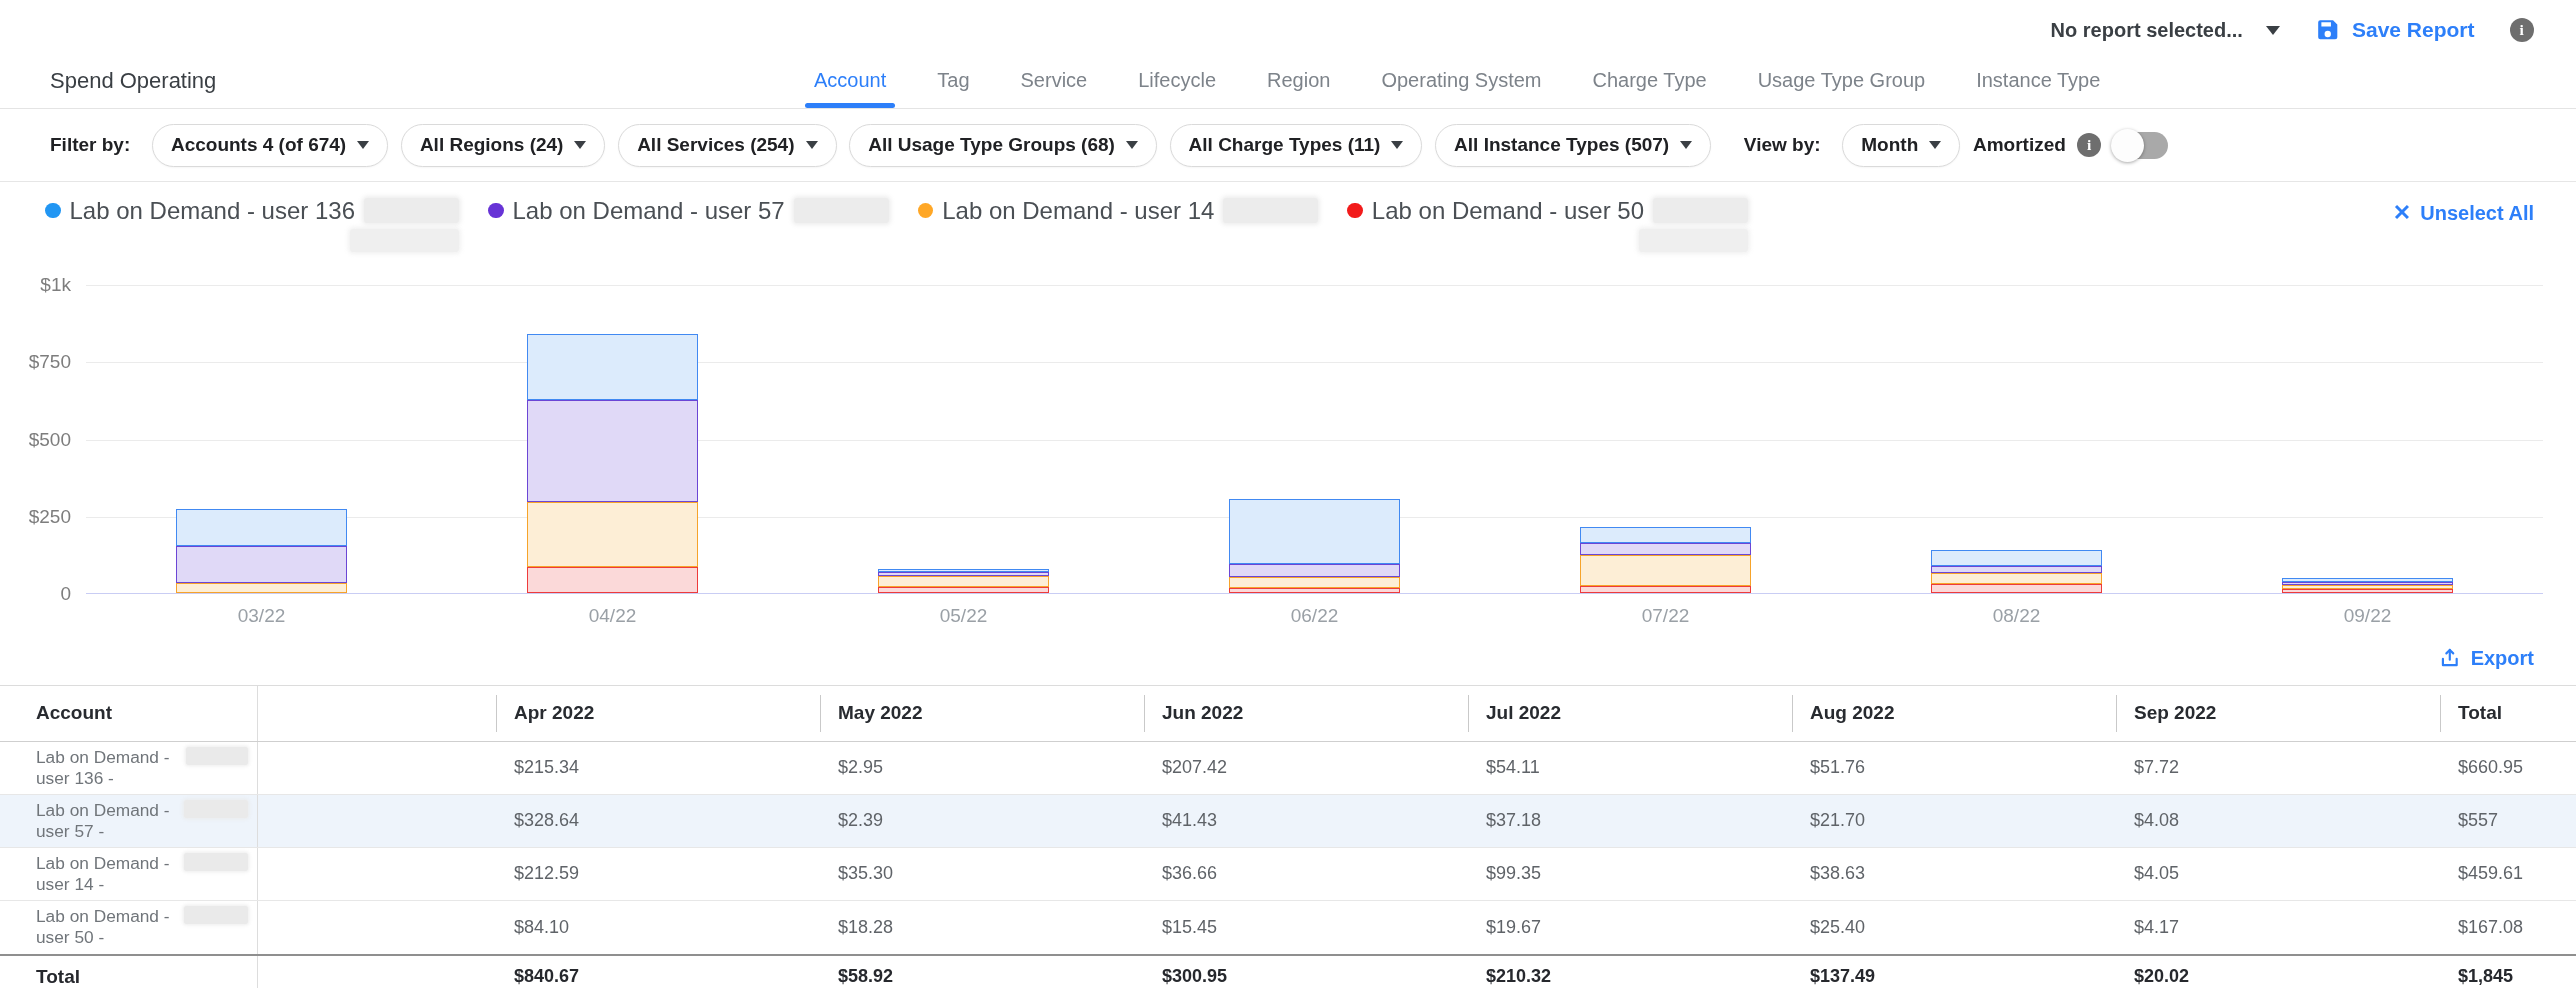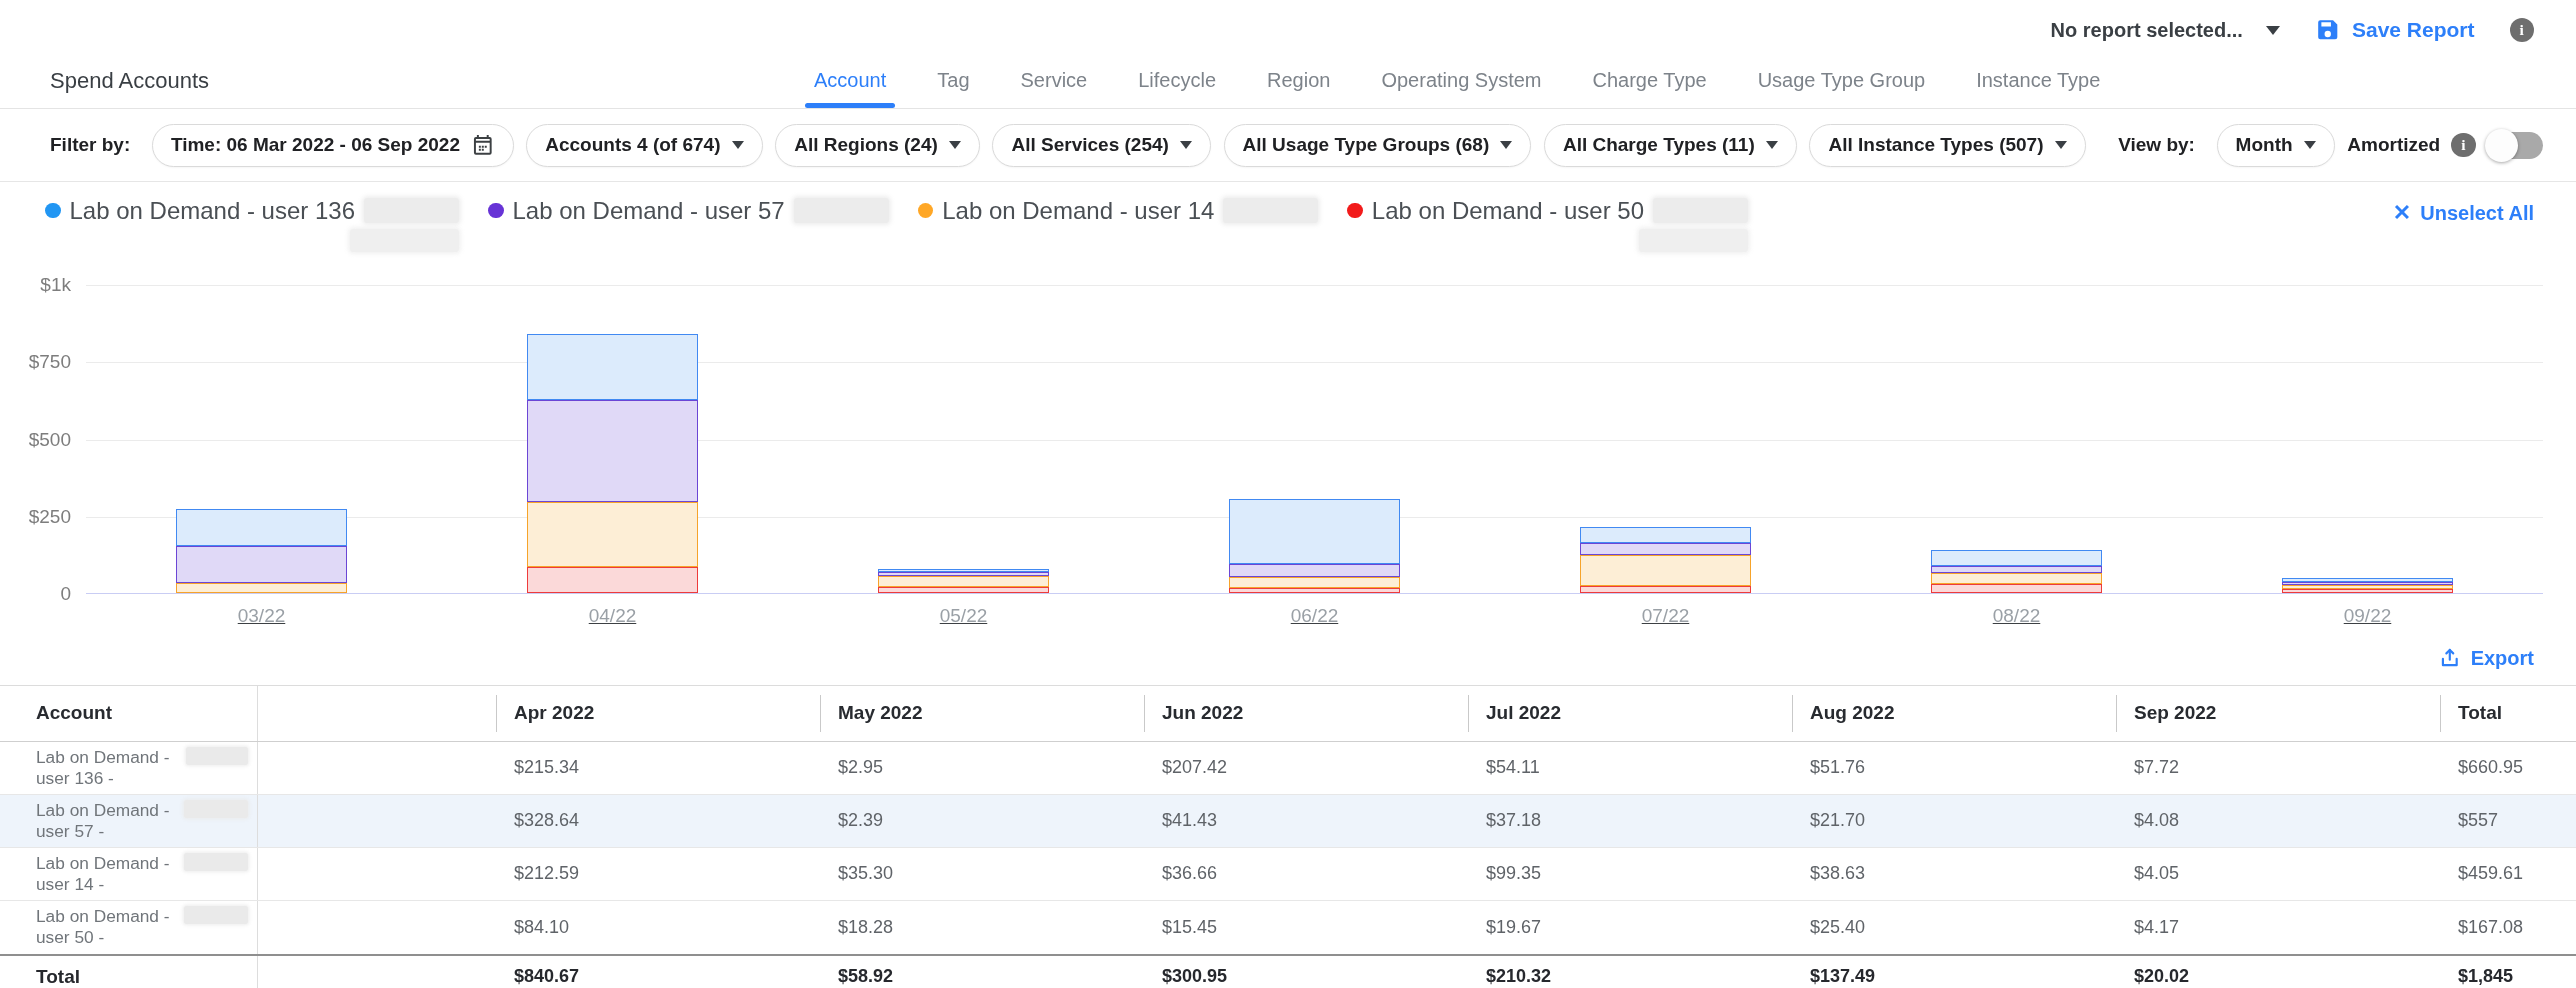--- a/index.html
+++ b/index.html
@@ -47,21 +47,21 @@
 
   
   .chart { padding:27px 33px 0 0; }
   .plot { margin-left:86px; height:309px; position:relative; border-bottom:1.8px solid #c9cdf4; }
   .gridline { position:absolute; left:0; right:0; height:0.9px; background:#ebebeb; }
   .ylabel { position:absolute; left:-86px; width:71px; text-align:right; font-size:19px; color:#7d7d7d; transform:translateY(-50%); }
   .bars { position:absolute; left:0; right:0; top:0; bottom:0; display:flex; }
   .bar-col { flex:1; display:flex; align-items:flex-end; justify-content:center; }
   .bar { width:49%; display:flex; flex-direction:column; justify-content:flex-end; }
   .seg { border:1.8px solid; width:100%; }
-  .xlabels { margin-left:86px; display:flex; height:38px;text-decoration:underline; }
+  .xlabels { margin-left:86px; display:flex; height:38px; }
   .xlabels div { flex:1; text-align:center; padding-top:11px; font-size:19px; color:#9aa0a6; }
 
   
   .export-row { height:53px; display:flex; align-items:center; justify-content:flex-end; padding-right:42px; }
   .export-btn { display:flex; align-items:center; gap:9px; color:#2d7ff9; font-size:20px; font-weight:bold; cursor:pointer; }
 
   
   .tbl { border-top:0.9px solid #dcdcdc; }
   .grid-row { display:grid; grid-template-columns:258px 238px repeat(6,1fr) 136px; align-items:center; }
   .thead { height:56px; border-bottom:0.9px solid #cfcfcf; font-size:19px; font-weight:bold; color:#282b30; }
@@ -90,42 +90,36 @@
     <div class="save-report">
       <svg width="25.5" height="25.5" viewBox="0 0 24 24">
           <path fill="#2d7ff9" d="M17 3H5a2 2 0 0 0-2 2v14a2 2 0 0 0 2 2h14a2 2 0 0 0 2-2V7l-4-4zm-5 16a3 3 0 1 1 0-6 3 3 0 0 1 0 6zm3-10H6V5h9v4z"></path>
         </svg>
       <span>Save Report</span>
     </div>
     <span class="info-circle">i</span>
   </div>
 
   <div class="header">
-    <div class="page-title">Spend Accounts</div>
+    <div class="page-title">Spend Operating</div>
     <div class="tabs" id="tabs">
         <div class="tab active">Account</div>
         <div class="tab">Tag</div>
         <div class="tab">Service</div>
         <div class="tab">Lifecycle</div>
         <div class="tab">Region</div>
         <div class="tab">Operating System</div>
         <div class="tab">Charge Type</div>
         <div class="tab">Usage Type Group</div>
         <div class="tab">Instance Type</div>
       </div>
   </div>
 
   <div class="filterbar">
     <span class="fb-label">Filter by:</span>
-    <div class="pill">
-      <span>Time: 06 Mar 2022 - 06 Sep 2022</span>
-      <svg width="23.6" height="23.6" viewBox="0 0 24 24">
-          <path fill="#3c4043" d="M19 4h-1V2h-2v2H8V2H6v2H5a2 2 0 0 0-2 2v14a2 2 0 0 0 2 2h14a2 2 0 0 0 2-2V6a2 2 0 0 0-2-2zm0 16H5V10h14v10zM5 8V6h14v2H5zm3 5h2v2H8v-2zm3 0h2v2h-2v-2zm3 0h2v2h-2v-2zm-6 3h2v2H8v-2zm3 0h2v2h-2v-2z"></path>
-        </svg>
-    </div>
     <span id="filter-pills" style="display:flex;gap:12.7px">
         <div class="pill">
           <span>Accounts 4 (of 674)</span>
           <span class="caret"></span>
         </div>
         <div class="pill">
           <span>All Regions (24)</span>
           <span class="caret"></span>
         </div>
         <div class="pill">

